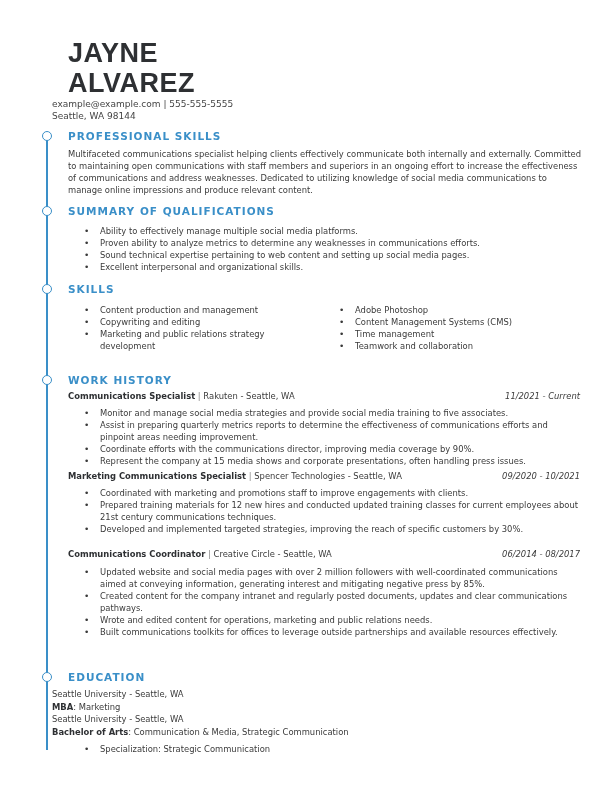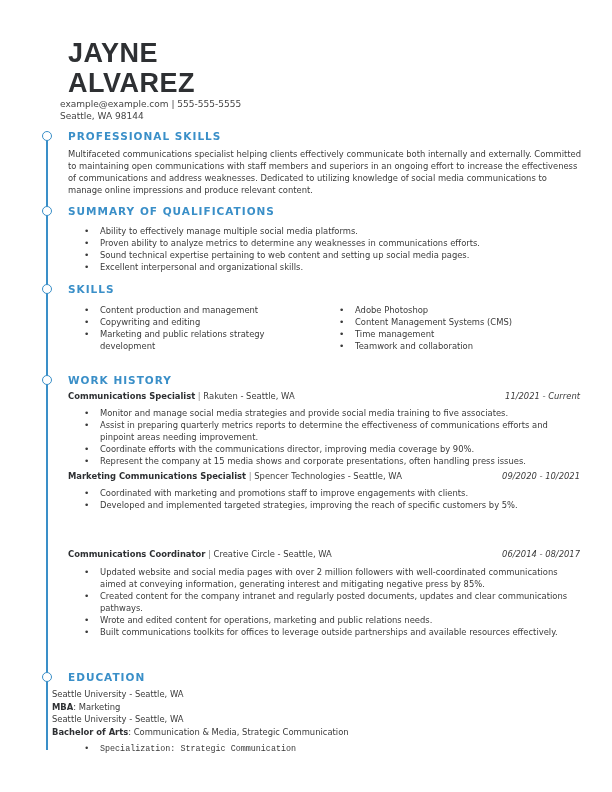--- a/index.html
+++ b/index.html
@@ -1,21 +1,21 @@
 <!DOCTYPE html>
 <html><head>
 <meta charset="utf-8">
 <style>
   html, body { margin: 0; padding: 0; background: #ffffff; }
   body { width: 612px; height: 792px; position: relative; overflow: hidden;
          font-family: "DejaVu Sans", sans-serif; color: #3a3a3a; }
   .page { position: absolute; left: 0; top: 0; width: 612px; height: 792px; }
   .name { position: absolute; left: 68px; top: 38px; font-family: "Liberation Sans", sans-serif;
           font-weight: bold; font-size: 27px; line-height: 30px; color: #2e3033; letter-spacing: 0.5px; }
-  .contact { position: absolute; left: 60px; top: 98px; font-size: 9px; line-height: 12px; color: #444; }
+  .contact { position: absolute; left: 52px; top: 98px; font-size: 9px; line-height: 12px; color: #444; }
   .timeline { position: absolute; left: 46px; top: 136px; width: 2px; height: 614px; background: #3a8fc8; }
   .dot { position: absolute; left: 42px; width: 8px; height: 8px; border: 1.5px solid #3a8fc8;
          border-radius: 50%; background: #fff; }
   .section-title { position: absolute; left: 68px; font-family: "DejaVu Sans", sans-serif; font-weight: bold;
                    font-size: 10.5px; color: #3a8fc8; letter-spacing: 1px; }
   .para { position: absolute; left: 68px; width: 515px; font-size: 8.4px; line-height: 12px; color: #3a3a3a; }
   ul.bl { position: absolute; margin: 0; padding: 0; list-style: none; font-size: 8.4px; line-height: 12px; color: #3a3a3a; }
   ul.bl li { position: relative; padding-left: 32px; }
   ul.bl li::before { content: "\2022"; position: absolute; left: 16px; top: 0; font-size: 9px; }
   .job-head { position: absolute; left: 68px; width: 512px; font-size: 8.4px; line-height: 12px; color: #3a3a3a; }
@@ -86,21 +86,22 @@
   </ul>
 
   <div class="job-head" style="top:470px">
     <b>Marketing Communications Specialist</b>
     <span class="sep">|</span>
     <span>Spencer Technologies - Seattle, WA</span>
     <span class="date">09/2020 - 10/2021</span>
   </div>
   <ul class="bl" style="left:68px; top:487px; width:515px;">
     <li>Coordinated with marketing and promotions staff to improve engagements with clients.</li>
-    <li>Developed and implemented targeted strategies, improving the reach of specific customers by 5%.</li>
+    <li>Prepared training materials for 12 new hires and conducted updated training classes for current employees about 21st century communications techniques.</li>
+    <li>Developed and implemented targeted strategies, improving the reach of specific customers by 30%.</li>
   </ul>
 
   <div class="job-head" style="top:548px">
     <b>Communications Coordinator</b>
     <span class="sep">|</span>
     <span>Creative Circle - Seattle, WA</span>
     <span class="date">06/2014 - 08/2017</span>
   </div>
   <ul class="bl" style="left:68px; top:566px; width:515px;">
     <li>Updated website and social media pages with over 2 million followers with well-coordinated communications aimed at conveying information, generating interest and mitigating negative press by 85%.</li>
@@ -110,17 +111,17 @@
   </ul>
 
   <div class="dot" style="top:672px"></div>
   <div class="section-title" style="top:671px">EDUCATION</div>
   <div class="edu" style="top:688px">
     <div>Seattle University - Seattle, WA</div>
     <div><b>MBA</b><span>: Marketing</span></div>
     <div>Seattle University - Seattle, WA</div>
     <div><b>Bachelor of Arts</b><span>: Communication &amp; Media, Strategic Communication</span></div>
   </div>
-  <ul class="bl" style="left:68px; top:743px; width:515px;font-family:Liberation Mono, monospace;">
+  <ul class="bl" style="left:68px; top:743px; width:515px;">
     <li>Specialization: Strategic Communication</li>
   </ul>
 
 </div>
 
 </body></html>

